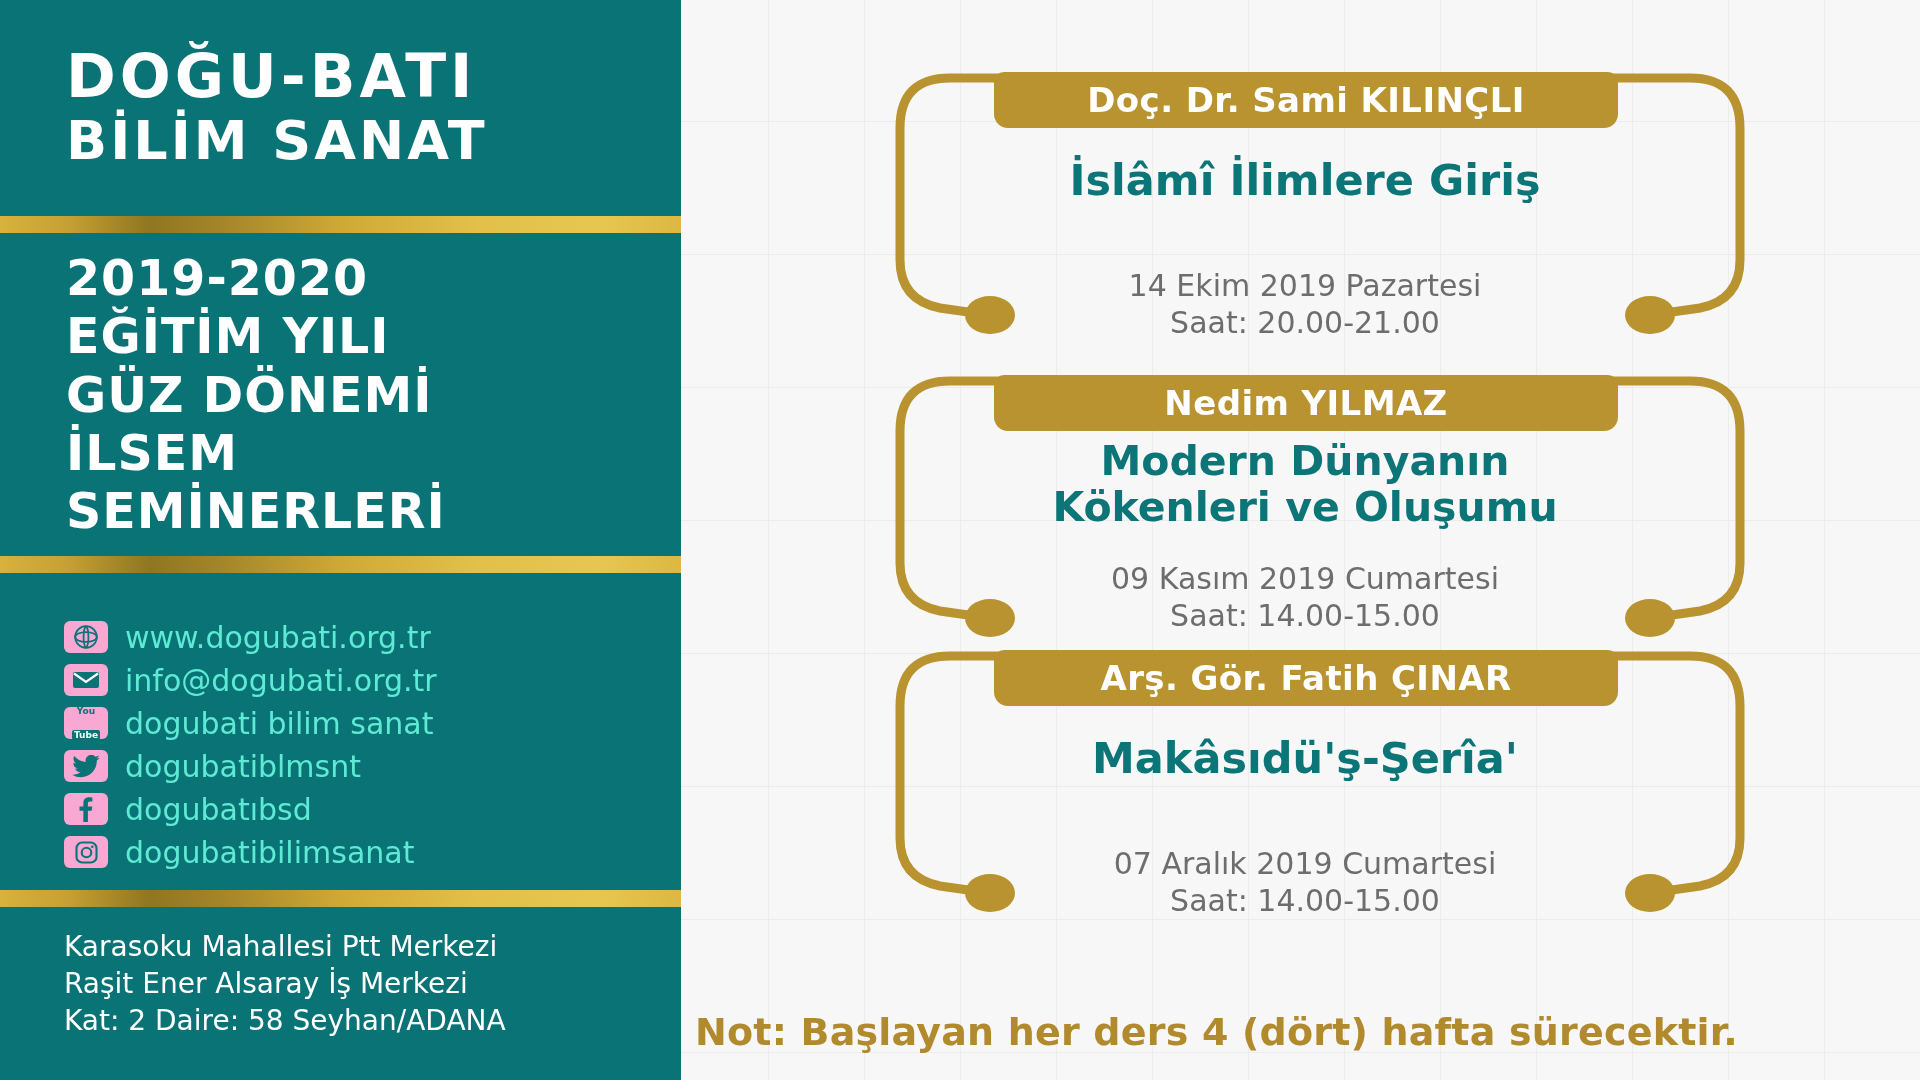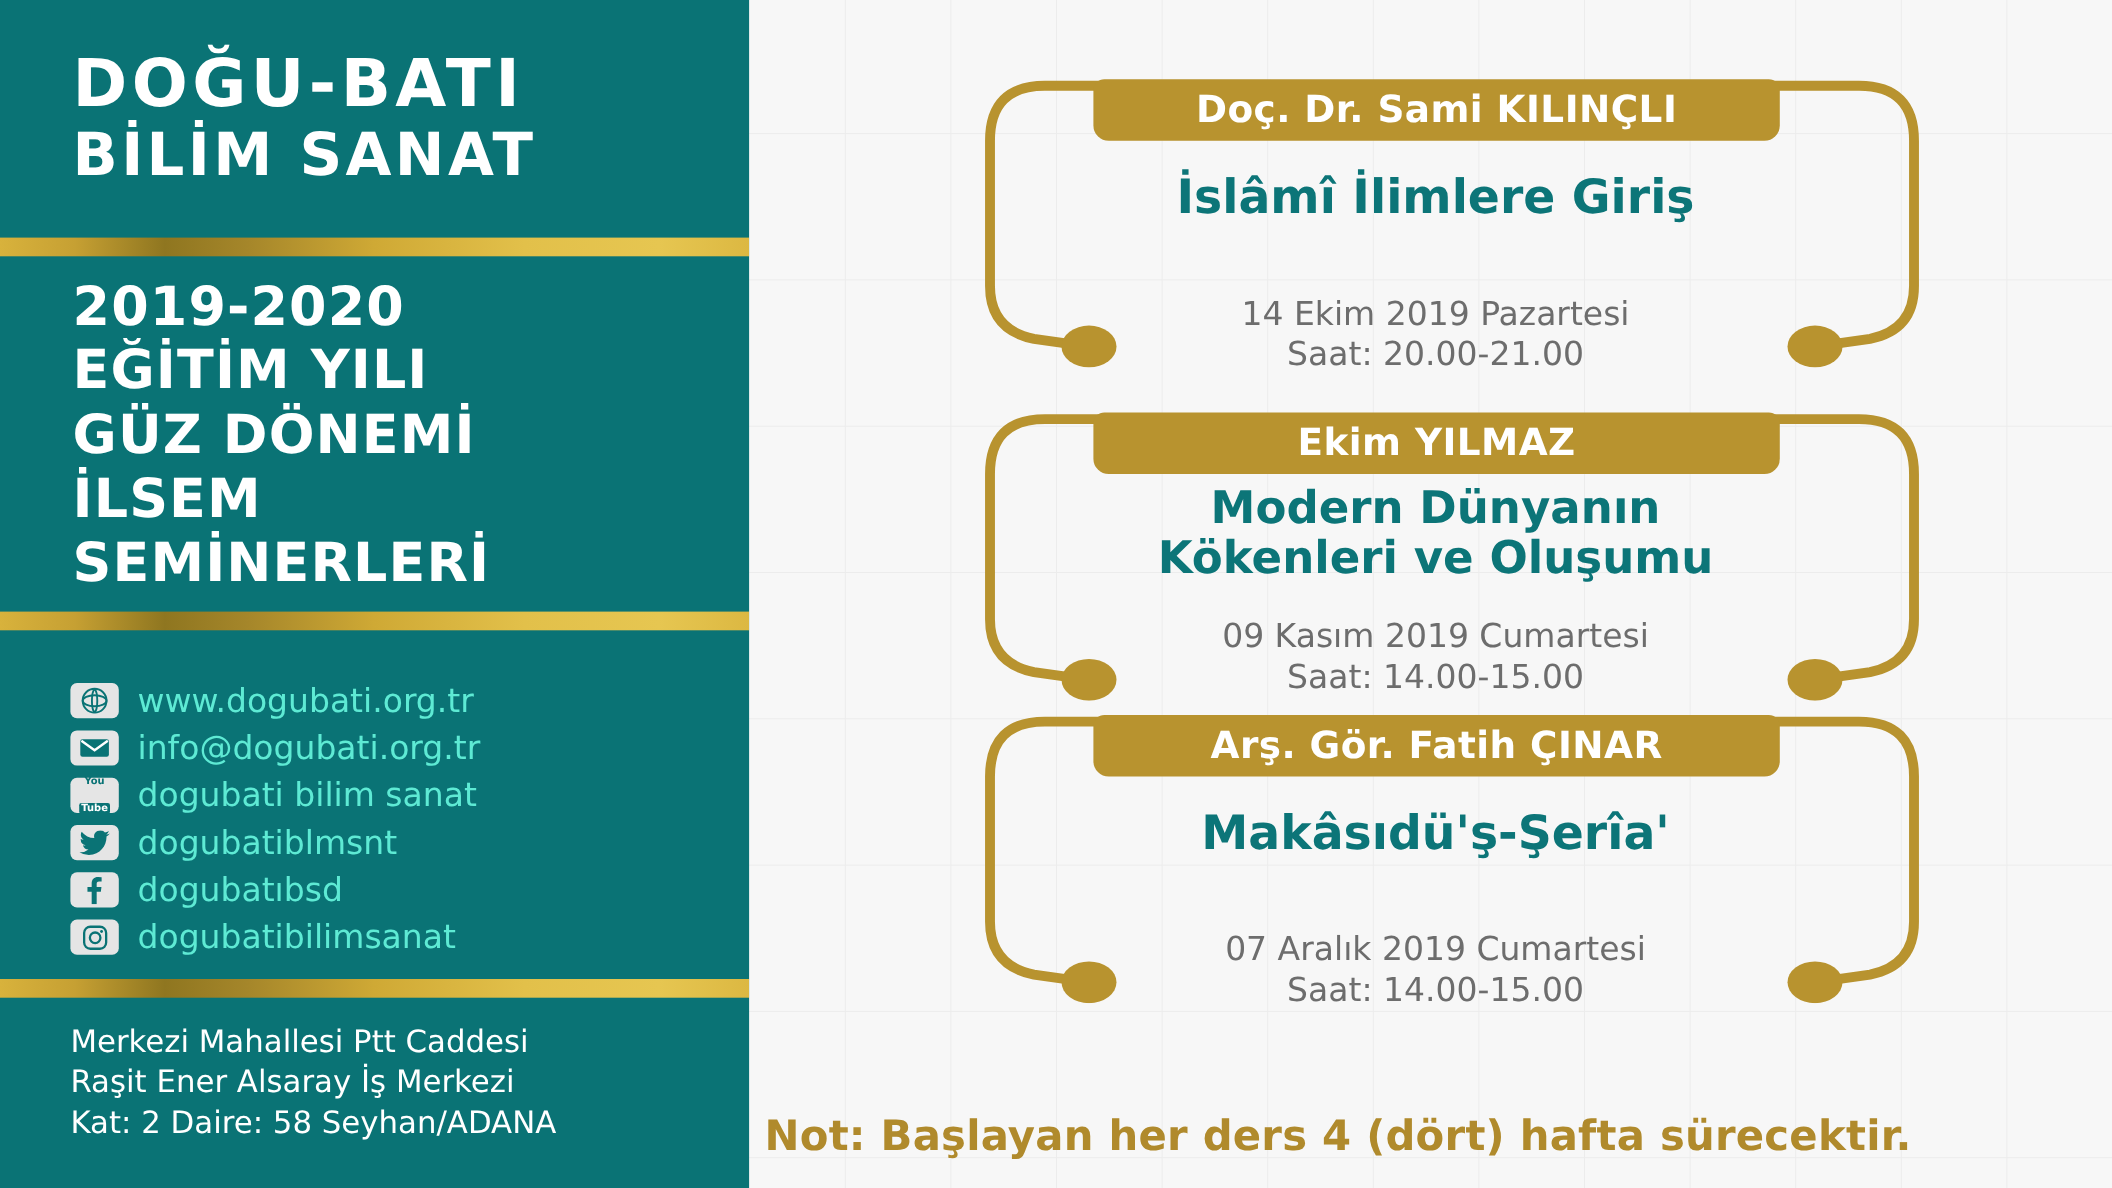--- a/index.html
+++ b/index.html
@@ -81,21 +81,21 @@
     width:600px;
   }
   .contact-row{
     display:flex;
     align-items:center;
     height:40px;
     margin-bottom:3px;
   }
   .c-icon{
     width:44px; height:32px;
-    background:#e5e5e5;
+    background:#f9a8d4;
     border-radius:6px;
     margin-right:17px;
     flex:0 0 auto;
     display:flex;
     align-items:center;
     justify-content:center;
     color:#0a7375;
   }
   .c-icon svg{ display:block; }
   .c-icon .yt{
@@ -299,21 +299,21 @@
             <circle cx="12" cy="12" r="4.6"></circle>
             <circle cx="17.6" cy="6.5" r="1.25" fill="#0a7375" stroke="none"></circle>
           </svg>
         </span>
         <span class="c-text">dogubatibilimsanat</span>
       </div>
 
     </div>
 
     <div class="address">
-      <div>Merkezi Mahallesi Ptt Caddesi</div>
+      <div>Karasoku Mahallesi Ptt Merkezi</div>
       <div>Raşit Ener Alsaray İş Merkezi</div>
       <div>Kat: 2 Daire: 58 Seyhan/ADANA</div>
     </div>
 
   </div>
 
   <div class="cards">
 
     <div class="card card-1">
       <svg class="frame" viewBox="0 0 934 270">
@@ -357,21 +357,21 @@
                  L 112 14
                  Q 62 14 62 64
                  L 62 196
                  Q 62 236 102 244
                  L 144 250" fill="none" stroke="#b8932f" stroke-width="9" stroke-linecap="round"></path>
         <ellipse cx="152" cy="251" rx="25" ry="19" fill="#b8932f"></ellipse>
         <ellipse cx="812" cy="251" rx="25" ry="19" fill="#b8932f"></ellipse>
       </svg>
 
       <div class="name-banner">
-        <span>Ekim YILMAZ</span>
+        <span>Nedim YILMAZ</span>
       </div>
 
       <div class="card-title two-line">
         <div>Modern Dünyanın</div>
         <div>Kökenleri ve Oluşumu</div>
       </div>
 
       <div class="card-when">
         <div>09 Kasım 2019 Cumartesi</div>
         <div>Saat: 14.00-15.00</div>

